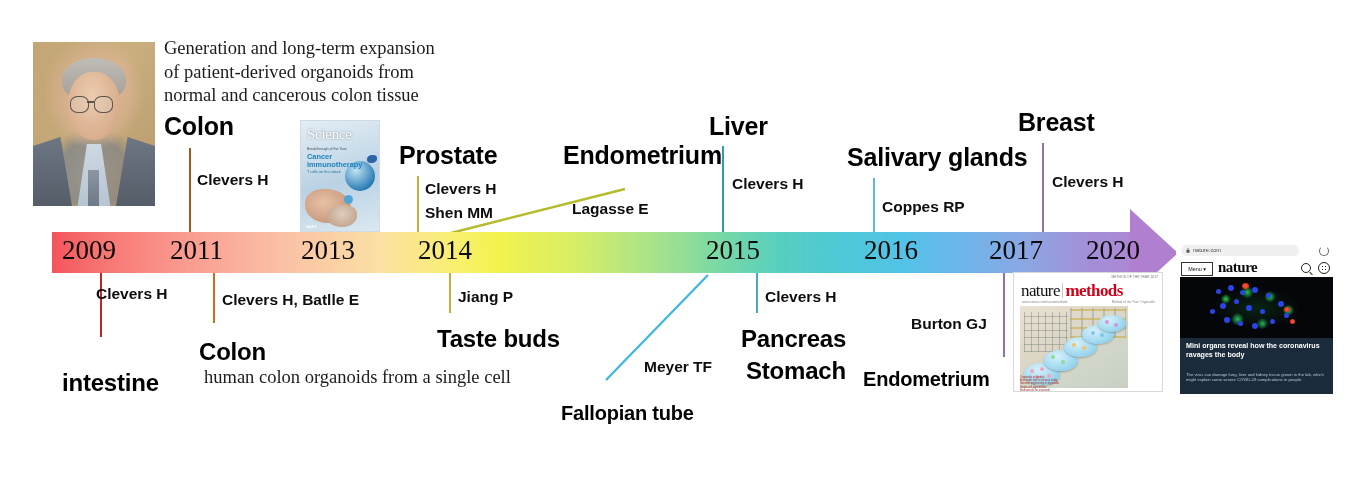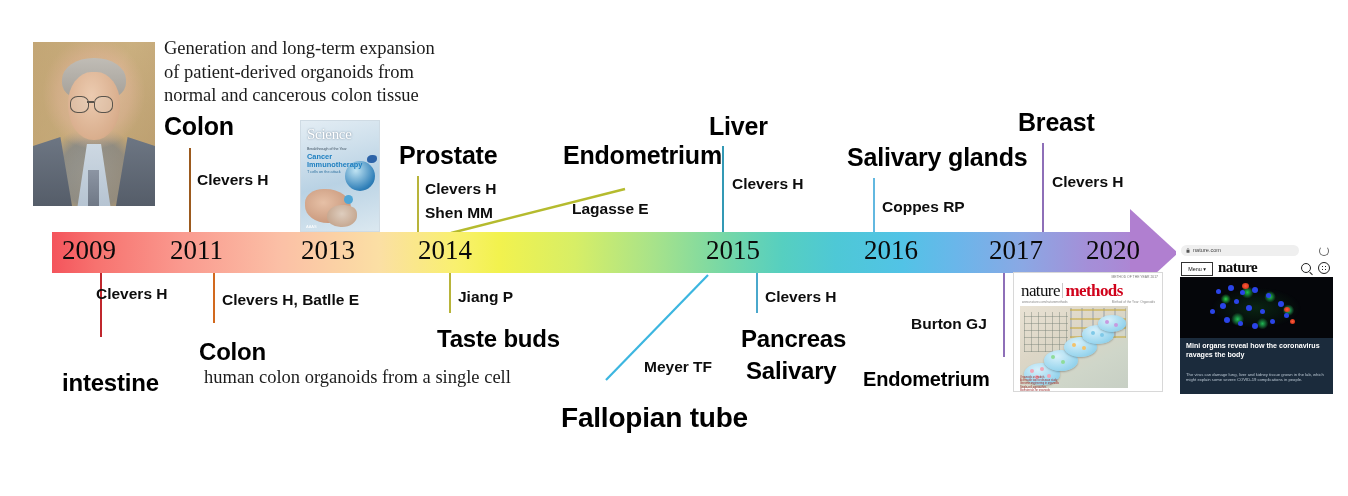--- a/index.html
+++ b/index.html
@@ -392,26 +392,26 @@
   <div class="abs descr" style="left:204px; top:366px;">human colon organoids from a single cell</div>
 
   <div class="vline abs" style="left:449px; top:273px; height:40px; background:#b8b43a;"></div>
   <div class="abs author" style="left:458px; top:288px;">Jiang P</div>
   <div class="abs organ" style="left:437px; top:325px; font-size:24px;">Taste buds</div>
 
   <svg class="diag" style="left:602px; top:272px; width:110px; height:112px;">
     <line x1="4" y1="108" x2="106" y2="3" stroke="#3cb6e0" stroke-width="2.2"></line>
   </svg>
   <div class="abs author" style="left:644px; top:358px;">Meyer TF</div>
-  <div class="abs organ" style="left:561px; top:402px; font-size:28px;">Fallopian tube</div>
+  <div class="abs organ" style="left:561px; top:402px; font-size:20px;">Fallopian tube</div>
 
   <div class="vline abs" style="left:756px; top:273px; height:40px; background:#4aa8cc;"></div>
   <div class="abs author" style="left:765px; top:288px;">Clevers H</div>
   <div class="abs organ" style="left:741px; top:325px; font-size:24px;">Pancreas</div>
-  <div class="abs organ" style="left:746px; top:357px; font-size:24px;">Salivary</div>
+  <div class="abs organ" style="left:746px; top:357px; font-size:24px;">Stomach</div>
 
   <div class="vline abs" style="left:1003px; top:273px; height:84px; background:#8e6fb8;"></div>
   <div class="abs author" style="left:911px; top:315px;">Burton GJ</div>
   <div class="abs organ" style="left:863px; top:368px; font-size:20px;">Endometrium</div>
 
   <div id="nmcover" class="abs">
     <div class="nm-top">METHOD OF THE YEAR 2017</div>
     <div class="nm-logo"><span class="nm-nature">nature</span><span class="nm-bar"></span><span class="nm-methods">methods</span></div>
     <div class="nm-tagline">www.nature.com/naturemethods</div>
     <div class="nm-tagline2">Method of the Year: Organoids</div>

